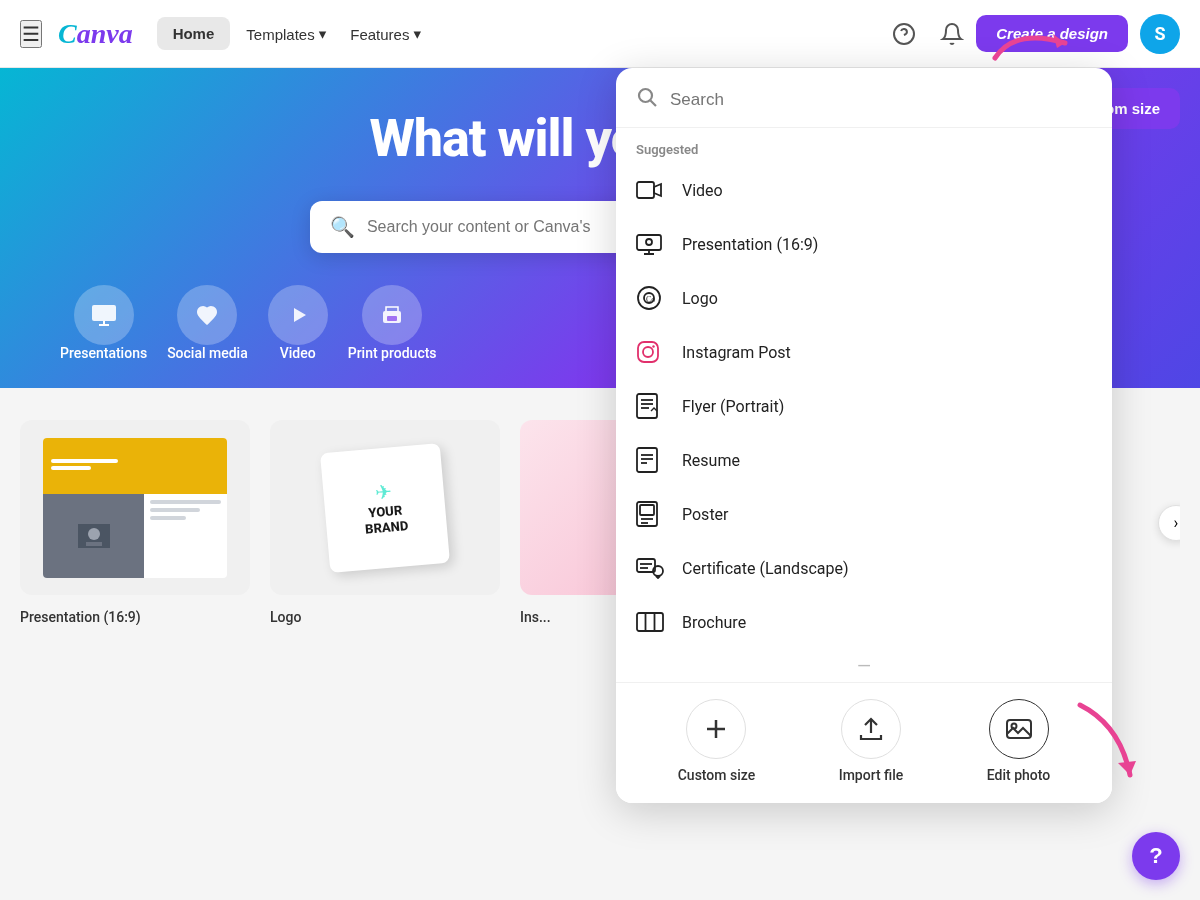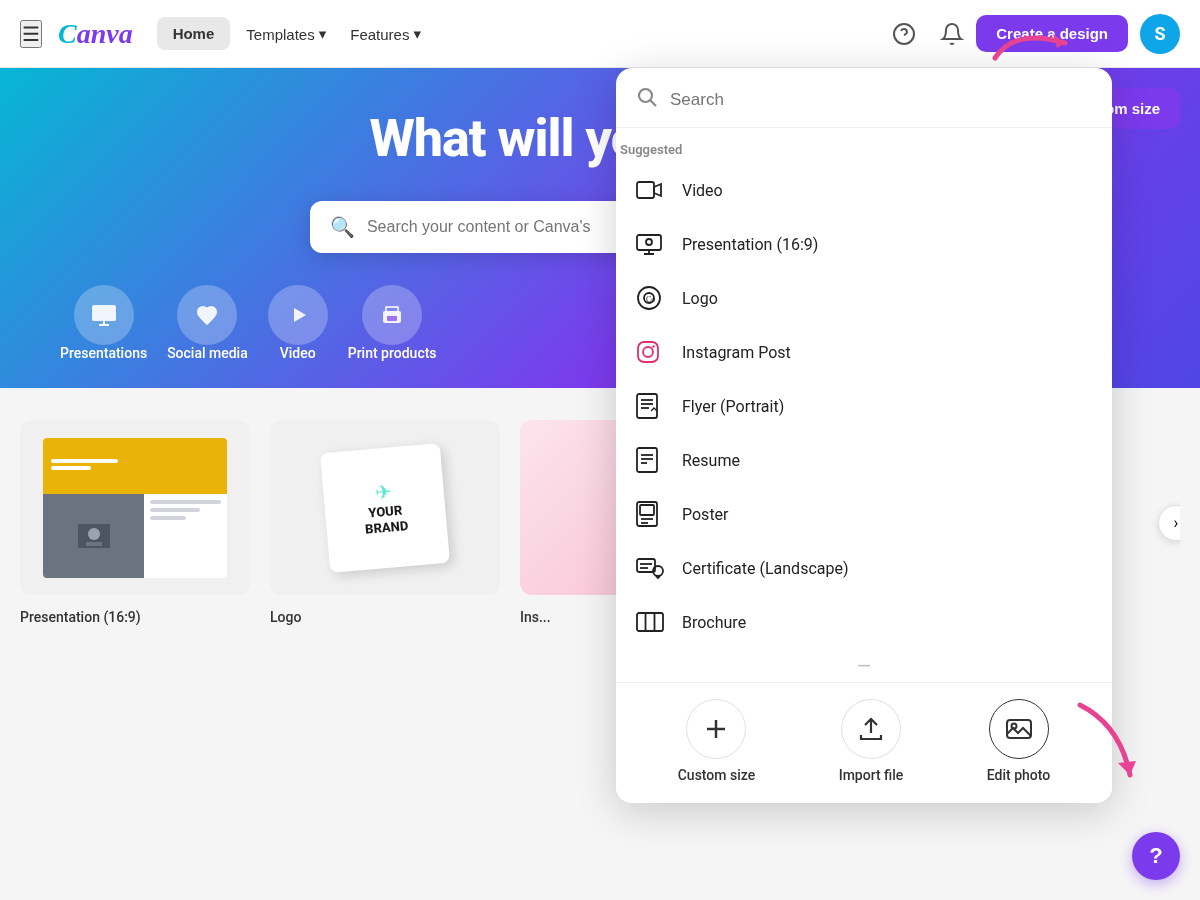--- a/index.html
+++ b/index.html
@@ -22,21 +22,21 @@
       color: #333; padding: 8px 12px; display: flex; align-items: flex-end; gap: 4px;
     }
     .nav-spacer { flex: 1; }
     .nav-icon-btn {
       background: none; border: none; cursor: pointer; width: 40px; height: 40px;
       display: flex; align-items: center; justify-content: center; border-radius: 50%;
       font-size: 20px; color: #555; margin: 0 4px;
     }
     .nav-create-btn {
       background: #7c3aed; color: #fff; border: none; border-radius: 10px;
-      padding: 10px 20px; font-size: 15px; font-weight: 700; cursor: pointer; margin-right: 12px;
+      padding: 10px 20px; font-size: 15px; font-weight: 700; cursor: pointer; margin-right: 12px; font-style: italic;
     }
     .nav-avatar {
       width: 40px; height: 40px; border-radius: 50%; background: #0ea5e9;
       display: flex; align-items: center; justify-content: center;
       color: #fff; font-size: 18px; font-weight: 700; cursor: pointer;
     }
 
     
     .hero {
       background: linear-gradient(135deg, #06b6d4 0%, #7c3aed 60%, #4f46e5 100%);
@@ -119,21 +119,21 @@
     }
     .dropdown-search-row {
       display: flex; align-items: center; padding: 18px 20px 14px 20px;
       border-bottom: 1px solid #f0f0f0;
     }
     .dropdown-search-icon { font-size: 20px; color: #888; margin-right: 12px; }
     .dropdown-search-input {
       border: none; outline: none; font-size: 17px; color: #333; flex: 1; background: transparent;
     }
     .dropdown-section-label {
-      font-size: 13px; font-weight: 600; color: #888; padding: 14px 20px 6px 4px;
+      font-size: 13px; font-weight: 600; color: #888; padding: 14px 20px 6px 20px;
       text-transform: none; letter-spacing: 0;
     }
     .dropdown-item {
       display: flex; align-items: center; padding: 11px 20px;
       cursor: pointer; gap: 14px; font-size: 16px; color: #222;
     }
     .dropdown-item-icon {
       width: 32px; height: 32px; display: flex; align-items: center; justify-content: flex-start;
       font-size: 20px; flex-shrink: 0;
     }

